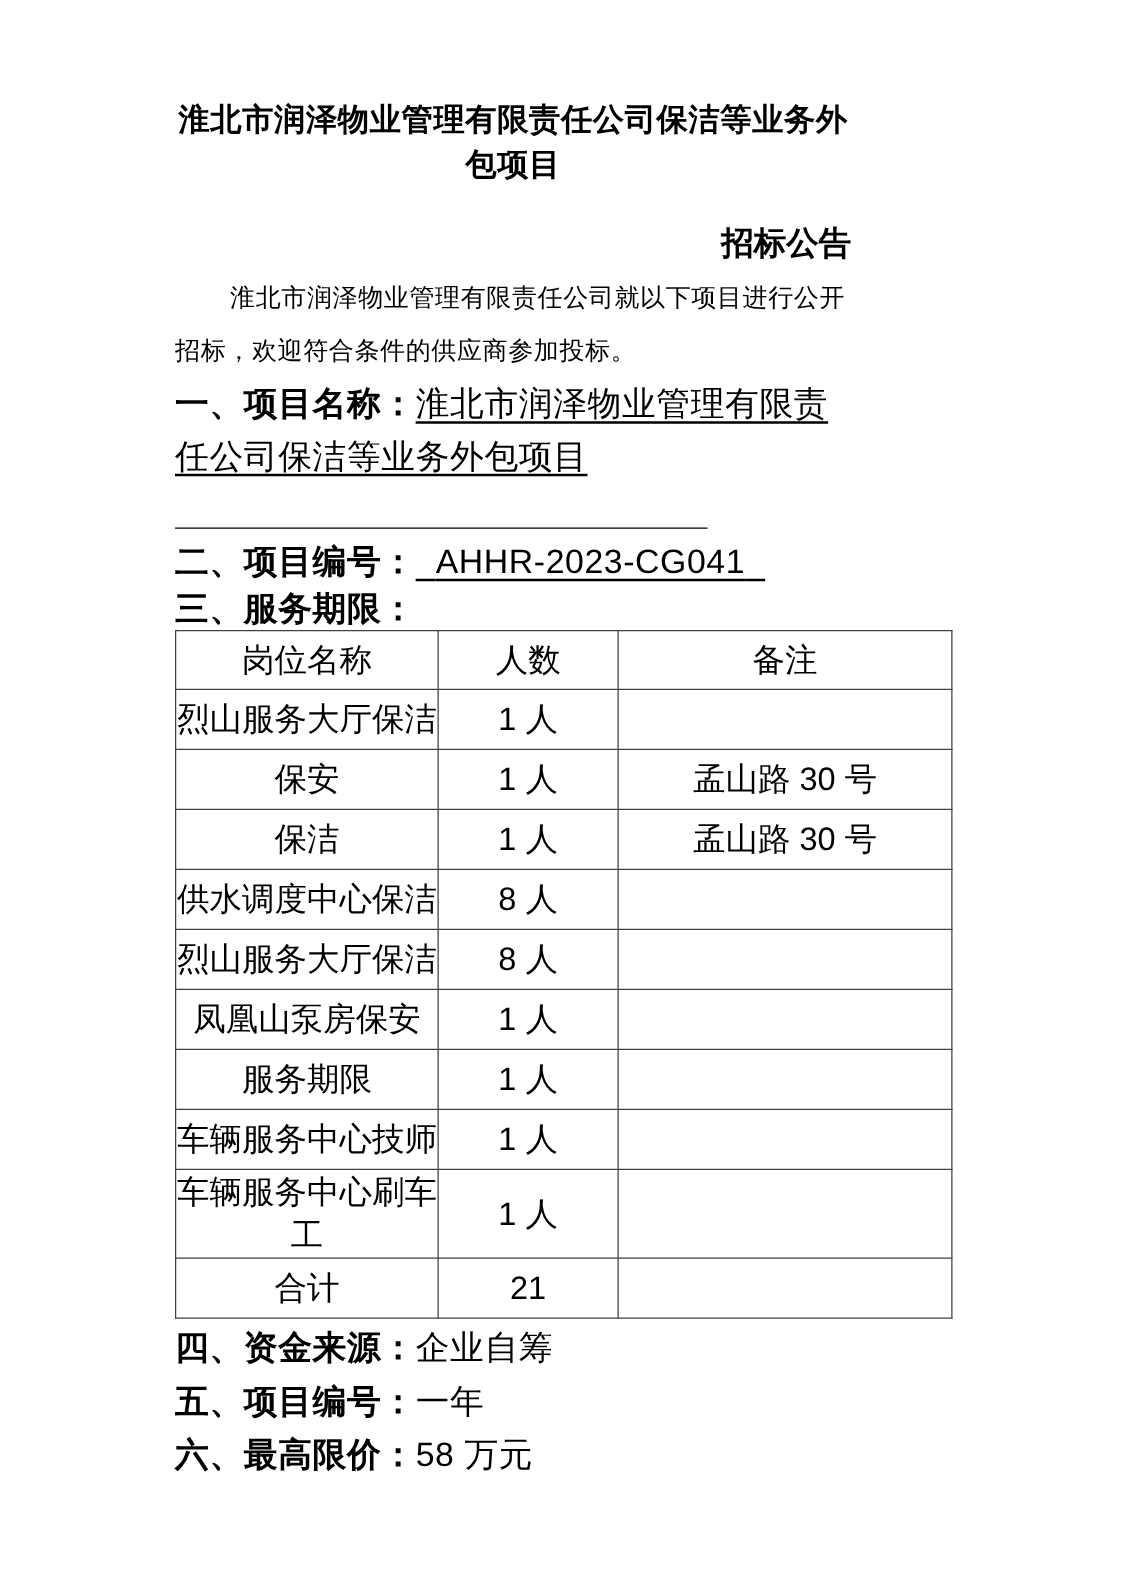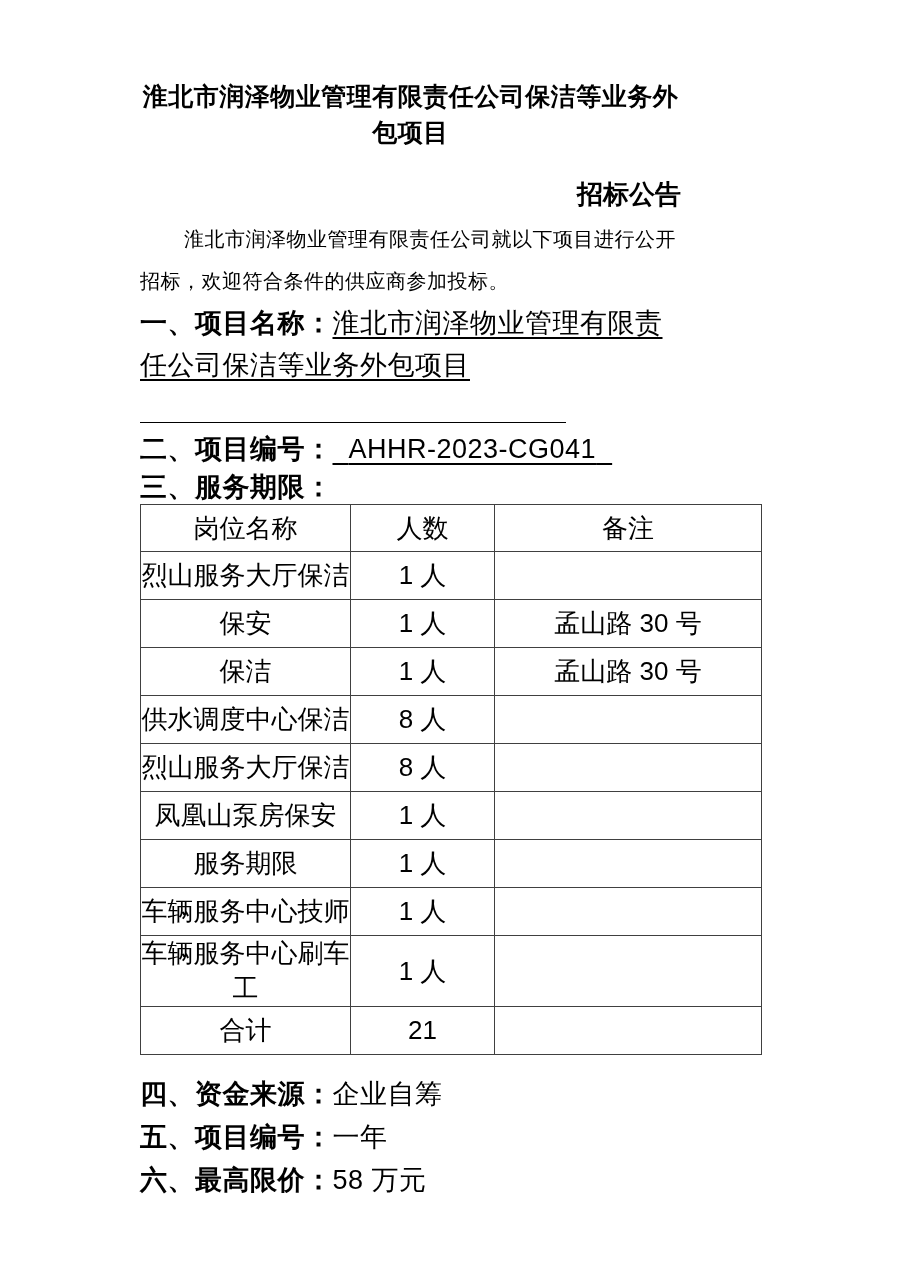--- a/index.html
+++ b/index.html
@@ -58,21 +58,21 @@
     border:1.5px solid #404040;
     font-size:26px;font-weight:400;
     text-align:center;vertical-align:middle;
     padding:0;overflow:hidden;
   }
   table.overview thead tr{height:47px;}
   table.overview tbody tr{height:48px;}
   .col-post{width:210px;}
   .col-count{width:144px;}
   .col-note{width:267px;}
-  .bottom{margin-top:18px;}
+  .bottom{margin-top:2px;}
   .bottom .section{line-height:43px;}
 </style>
 </head>
 <body>
 
 <div class="page">
 
   <h1 class="doc-title">淮北市润泽物业管理有限责任公司保洁等业务外包项目</h1>
 
   <h2 class="doc-subtitle">招标公告</h2>

